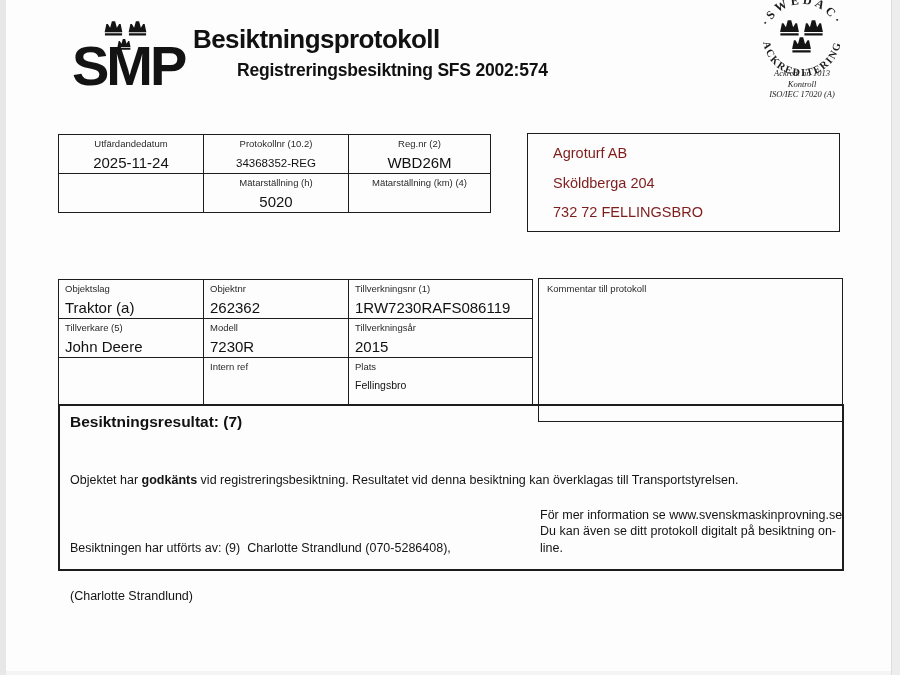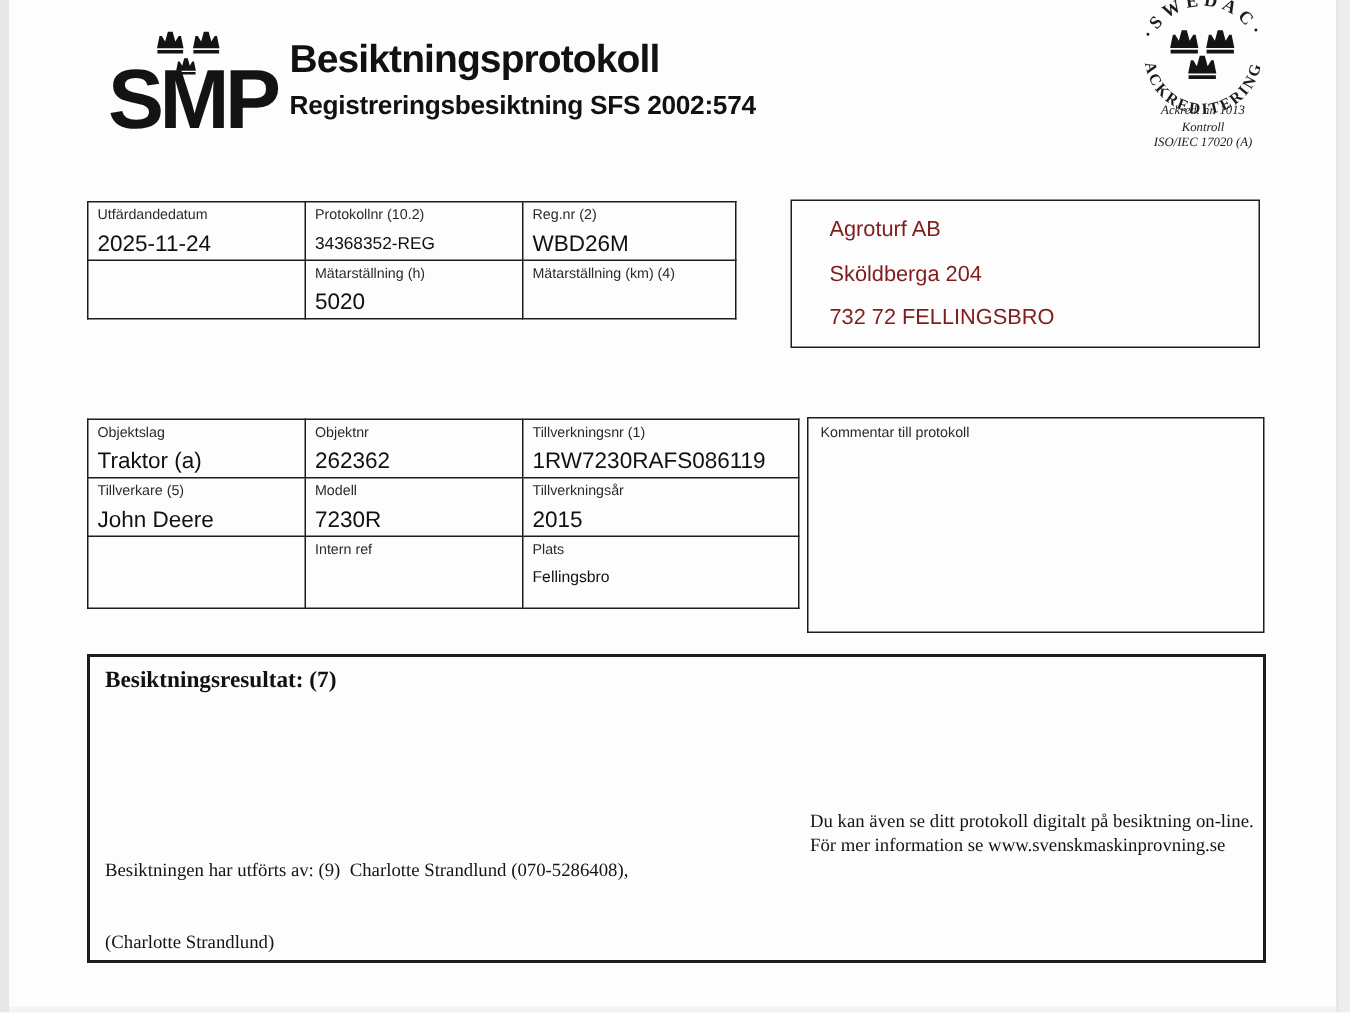--- a/index.html
+++ b/index.html
@@ -20,63 +20,63 @@
     font-size:56px;font-weight:bold;letter-spacing:-3px;line-height:1.3;
     color:#131313;
   }
   .crown{position:absolute;fill:#131313;}
   .crown.c1{left:46px;top:6px;width:19px;height:16px;}
   .crown.c2{left:70px;top:6px;width:19px;height:16px;}
   .crown.c3{left:59px;top:24px;width:14px;height:12px;}
 
   .title-block{position:absolute;left:193px;top:24px;}
   .doc-title{font-size:26px;font-weight:bold;letter-spacing:-0.6px;color:#111;}
-  .doc-subtitle{font-size:17.5px;font-weight:bold;margin-top:5px;letter-spacing:-0.2px;color:#111;}
+  .doc-subtitle{font-size:17.5px;font-weight:bold;margin-top:5px;letter-spacing:-0.2px;color:#111;margin-left:44px;}
 
   .stamp{position:absolute;left:738px;top:0;width:128px;height:100px;}
   .stamp svg{display:block;}
   .stamp-caption{
     position:absolute;left:0;top:68px;width:128px;text-align:center;
     font-family:"Liberation Serif","DejaVu Serif",serif;
     font-size:8.5px;line-height:10.5px;color:#1c1c1c;font-style:italic;
   }
 
   
   table{position:absolute;border-collapse:collapse;table-layout:fixed;}
   td{
     border:1.5px solid #1d1d1d;vertical-align:top;
     padding:3px 6px 2px 6px;overflow:hidden;
   }
   .lbl{font-size:9.5px;color:#2a2a2a;white-space:nowrap;}
   .val{font-size:15px;margin-top:5px;white-space:nowrap;color:#111;}
   .val-sm{font-size:11.5px;margin-top:8px;}
   .val-xs{font-size:10.5px;margin-top:7px;}
-  #info-table{left:58px;top:134px;width:432px;}
+  #info-table{left:58px;top:134px;width:432px;text-align:center;}
   #info-table td{height:33px;}
   #object-table{left:58px;top:279px;width:474px;}
   #object-table tr.r3 td{height:42px;}
   #object-table td{height:33px;}
 
   .address-box{
     position:absolute;left:527px;top:133px;width:313px;height:99px;
     border:1.5px solid #1d1d1d;box-sizing:border-box;
     padding:11px 8px 11px 25px;
     display:flex;flex-direction:column;justify-content:space-between;
     font-size:14.5px;color:#7f1d1d;
   }
   .comment-box{
     position:absolute;left:538px;top:278px;width:305px;height:144px;
     border:1.5px solid #1d1d1d;box-sizing:border-box;
     padding:4px 8px;
   }
 
   
   .result-box{
-    position:absolute;left:58px;top:436px;width:786px;height:206px;
-    border:2px solid #1d1d1d;box-sizing:border-box;font-family:Liberation Serif, serif;
+    position:absolute;left:58px;top:404px;width:786px;height:167px;
+    border:2px solid #1d1d1d;box-sizing:border-box;
   }
   .result-heading{position:absolute;left:10px;top:7px;font-size:15.5px;font-weight:bold;color:#111;}
   .result-statement{position:absolute;left:10px;top:67px;font-size:12.5px;white-space:nowrap;color:#141414;}
   .inspector{position:absolute;left:10px;top:101px;font-size:12.5px;line-height:1.3;color:#141414;white-space:pre-wrap;}
   .more-info{position:absolute;left:480px;top:101px;width:316px;font-size:12.5px;line-height:1.3;color:#141414;}
 </style>
 </head>
 <body>
 
 <svg width="0" height="0" style="position:absolute">
@@ -229,21 +229,24 @@
   </tr>
 </tbody>
   </table>
 
 <div class="comment-box">
   <div class="lbl">Kommentar till protokoll</div>
 </div>
 
 <div class="result-box">
   <div class="result-heading">Besiktningsresultat: (7)</div>
+  <div class="result-statement">
+    <span>Objektet har </span><b>godkänts</b><span> vid registreringsbesiktning. Resultatet vid denna besiktning kan överklagas till Transportstyrelsen.</span>
+  </div>
   <div class="inspector">
     <div>Besiktningen har utförts av: (9)  Charlotte Strandlund (070-5286408),</div>
     <div>(Charlotte Strandlund)</div>
   </div>
   <div class="more-info">
+    <div>För mer information se www.svenskmaskinprovning.se</div>
     <div>Du kan även se ditt protokoll digitalt på besiktning on-line.</div>
-    <div>För mer information se www.svenskmaskinprovning.se</div>
   </div>
 </div>
 
 </body></html>

